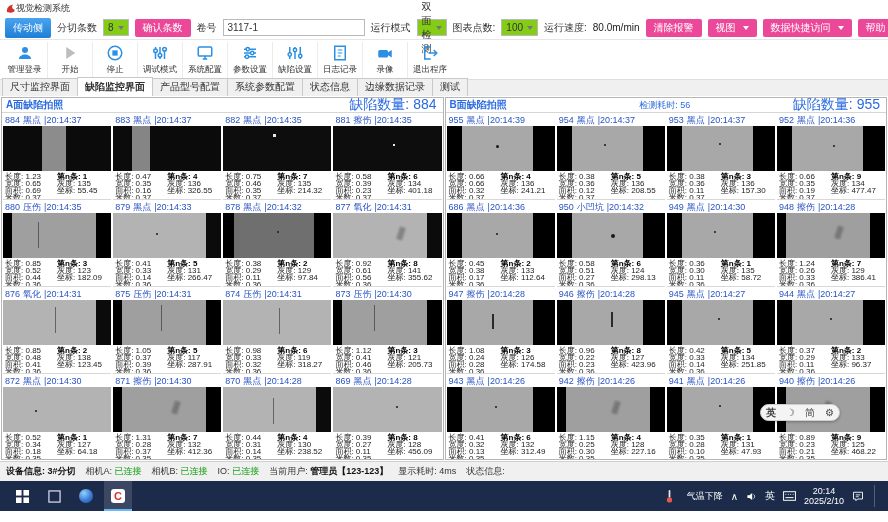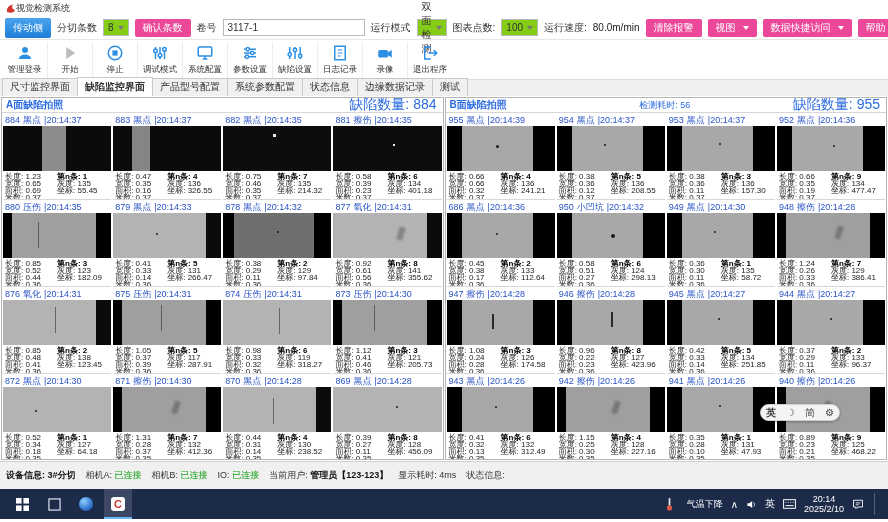--- a/index.html
+++ b/index.html
@@ -65,21 +65,21 @@
   .cinfo { display:flex; font-size:8px; line-height:7px; color:#222; padding:2px 2px 0; }
   .cinfo .col { width:50%; }
   .irow { white-space:nowrap; }
   .irow.strip { font-weight:bold; color:#000; }
 
   
   .ime { position:absolute; top:404px; left:760px; height:17px; width:80px; background:#f4f4f4; border:1px solid #cfcfcf; border-radius:9px; box-shadow:0 1px 3px rgba(0,0,0,.3); display:flex; align-items:center; justify-content:space-around; font-size:10px; color:#444; z-index:5; }
   .ime span { cursor:pointer; }
 
   
-  .statusbar { height:28px; background:#f0f0f0; border-top:1px solid #d0d0d0; display:flex; align-items:center; gap:10px; padding:0 6px; font-size:9px; color:#333; white-space:nowrap; }
+  .statusbar { height:20px; background:#f0f0f0; border-top:1px solid #d0d0d0; display:flex; align-items:center; gap:10px; padding:0 6px; font-size:9px; color:#333; white-space:nowrap; }
   .statusbar .lab { color:#333; }
   .statusbar .dev { font-weight:bold; color:#111; }
   .statusbar .ok { color:#18a018; }
 
   
   .taskbar { height:30px; background:#1c2b4a; display:flex; align-items:center; color:#fff; padding:0 4px 0 8px; }
   .task-left { display:flex; align-items:center; gap:4px; }
   .tbicon { width:28px; height:30px; display:flex; align-items:center; justify-content:center; cursor:pointer; }
   .tbicon.active { background:rgba(255,255,255,.14); box-shadow:inset 0 -2px 0 #6ab8f7; }
   .sphere { width:14px; height:14px; border-radius:50%; background:radial-gradient(circle at 35% 30%,#8fd1ff,#3b7bd4 55%,#1b4f9e); }

